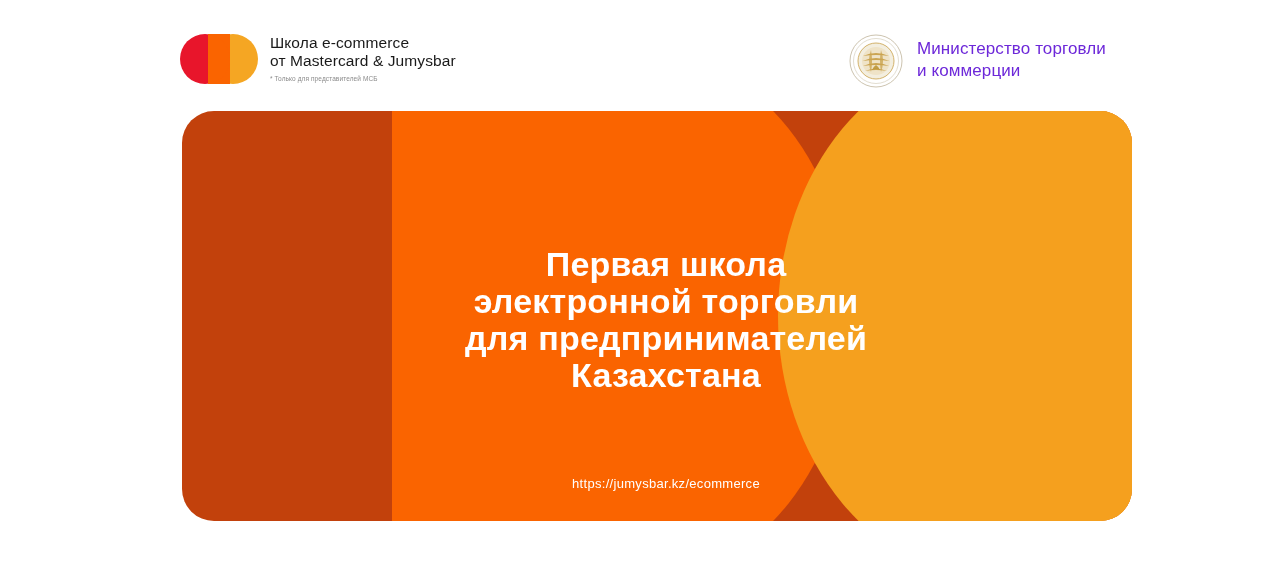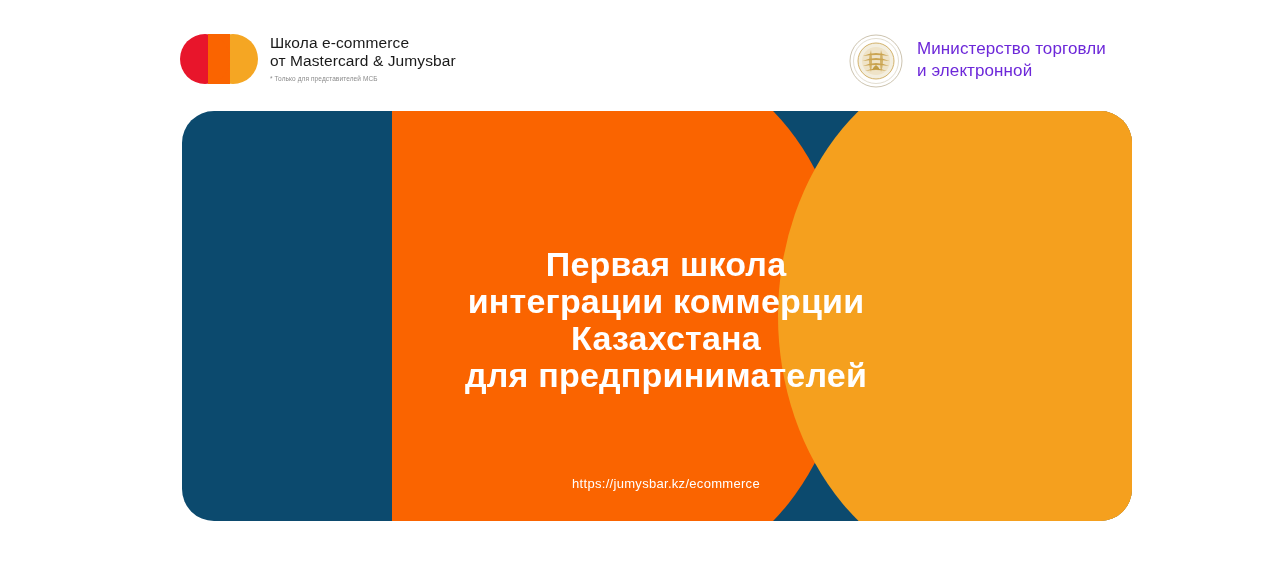--- a/index.html
+++ b/index.html
@@ -119,21 +119,21 @@
 
   
   .banner {
     position: absolute;
     left: 182px;
     top: 111px;
     width: 950px;
     height: 410px;
     border-radius: 32px;
     overflow: hidden;
-    background: #0c4a6e;
+    background: #c2410c;
   }
   .zone-orange,
   .zone-amber {
     position: absolute;
     top: -60px;
     height: 530px;
   }
   
   .zone-orange {
     left: 248px;
@@ -233,33 +233,33 @@
           <path d="M22 16 Q18 27 22 38 Q24 27 22 16 Z" opacity="0.8"></path>
           <path d="M32 16 Q36 27 32 38 Q30 27 32 16 Z" opacity="0.8"></path>
         </g>
         <g fill="#B8912F" opacity="0.85">
           <path d="M27 31 q-3 2 -4 5 q4 -2 8 0 q-1 -3 -4 -5 z"></path>
         </g>
       </svg>
     </div>
     <div class="brand-right-text">
       <div class="ministry-line">Министерство торговли</div>
-      <div class="ministry-line">и электронной</div>
+      <div class="ministry-line">и коммерции</div>
     </div>
   </div>
 </div>
 
 <div class="banner">
   <div class="zone-orange"></div>
   <div class="zone-orange-fill"></div>
   <div class="zone-amber"></div>
   <div class="zone-amber-fill"></div>
 
   <div class="banner-content">
     <div class="headline">
       <div>Первая школа</div>
-      <div>интеграции коммерции</div>
+      <div>электронной торговли</div>
+      <div>для предпринимателей</div>
       <div>Казахстана</div>
-      <div>для предпринимателей</div>
     </div>
     <div class="banner-url">https://jumysbar.kz/ecommerce</div>
   </div>
 </div>
 
 </body></html>

